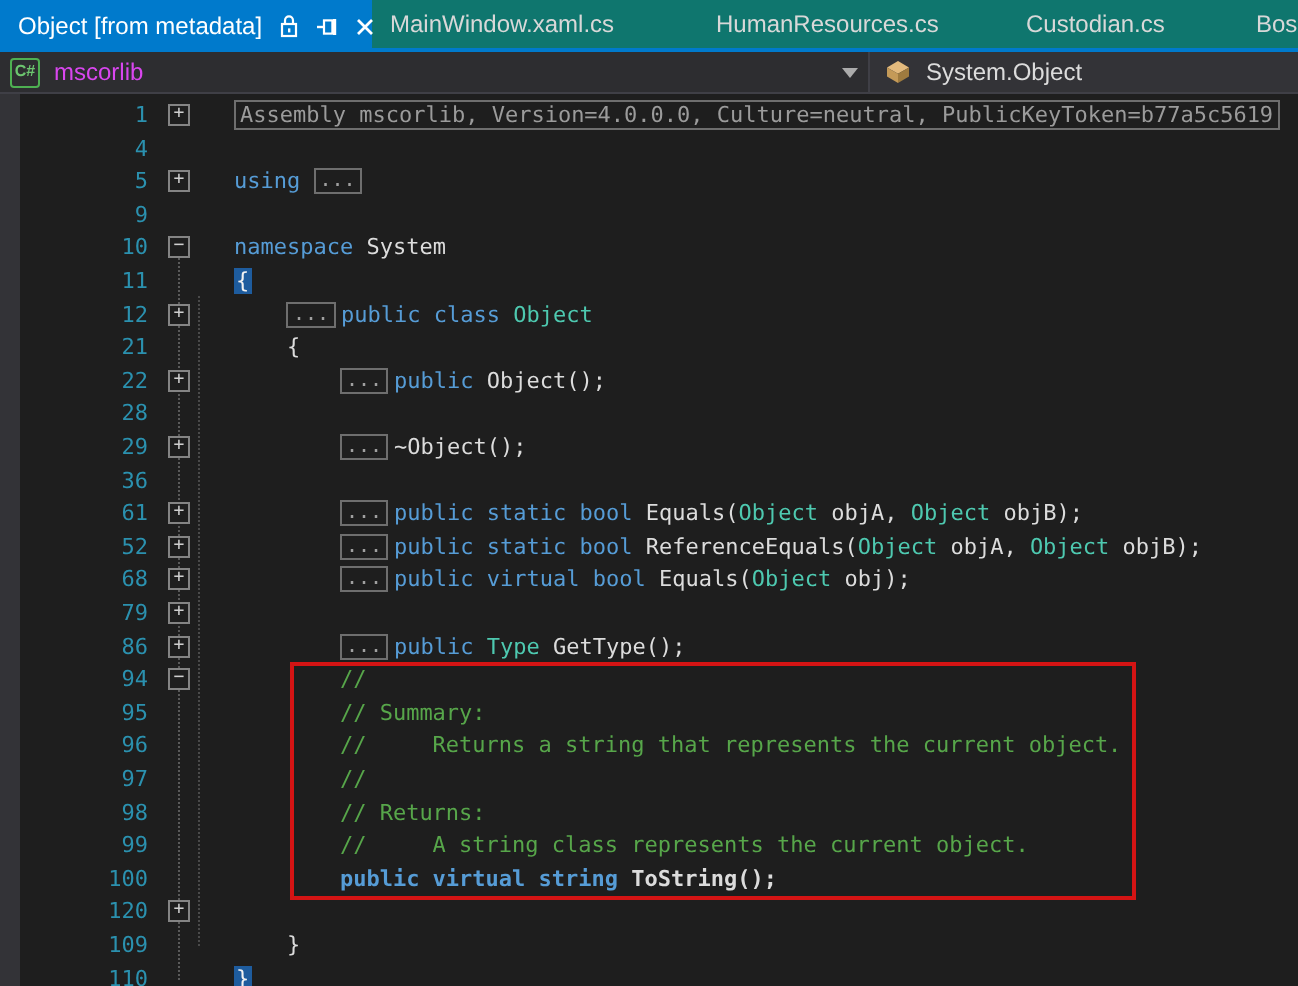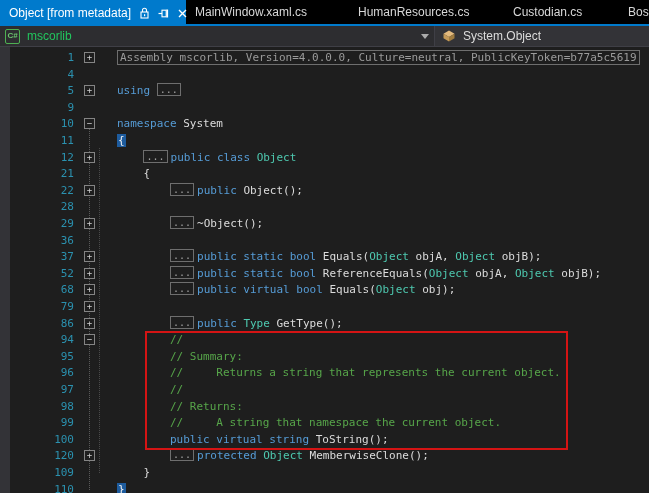--- a/index.html
+++ b/index.html
@@ -2,21 +2,21 @@
 <html><head>
 <meta charset="utf-8">
 <style>
   html,body{margin:0;padding:0;}
   body{
     width:649px;height:493px;overflow:hidden;position:relative;
     background:#1E1E1E;font-family:"Liberation Sans",sans-serif;
     -webkit-font-smoothing:antialiased;
   }
   
-  #tabstrip{position:absolute;top:0;left:0;width:649px;height:40px;background:#000000;}
+  #tabstrip{position:absolute;top:0;left:0;width:649px;height:40px;background:#0f766e;}
   #tab-underline{position:absolute;top:24px;left:0;width:649px;height:2px;background:#007ACC;}
   .tab-active{
     position:absolute;top:0;left:0;width:186px;height:26px;background:#007ACC;
     color:#FFFFFF;font-size:12px;display:flex;align-items:center;
     padding:0 8px 0 9px;box-sizing:border-box;gap:9px;cursor:default;
   }
   .tab-active .tab-label{white-space:nowrap;flex:0 0 auto;}
   .tab-active svg{flex:0 0 auto;display:block;}
   .tab-inactive{
     position:absolute;top:0;height:24px;line-height:24px;color:#D8D8D8;
@@ -24,21 +24,21 @@
   }
   
   #navbar{position:absolute;top:26px;left:0;width:649px;height:21px;background:#2D2D30;
     border-bottom:1px solid #3F3F46;box-sizing:border-box;}
   #nav-left{position:absolute;top:0;left:0;width:434px;height:20px;display:flex;align-items:center;}
   #csharp-badge{
     width:13px;height:13px;margin-left:5px;border:1px solid #4EB052;border-radius:2px;
     color:#6CC56F;font-size:8px;font-weight:bold;line-height:12px;text-align:center;
     font-family:"Liberation Sans",sans-serif;flex:0 0 auto;
   }
-  #nav-assembly{margin-left:7px;color:#22c55e;font-size:12px;}
+  #nav-assembly{margin-left:7px;color:#d946ef;font-size:12px;}
   #nav-chevron{position:absolute;top:8px;left:421px;width:0;height:0;
     border-left:4px solid transparent;border-right:4px solid transparent;border-top:5px solid #ABABAB;}
   #nav-separator{position:absolute;top:0;left:434px;width:1px;height:20px;background:#3F3F46;}
   #nav-right{position:absolute;top:0;left:435px;width:214px;height:20px;background:#333337;
     display:flex;align-items:center;padding-left:7px;box-sizing:border-box;gap:7px;}
   #nav-type{color:#DCDCDC;font-size:12px;}
   
   #editor{
     position:absolute;top:47px;left:0;width:649px;height:446px;background:#1E1E1E;
     overflow:hidden;font-family:"DejaVu Sans Mono","Liberation Mono",monospace;font-size:11px;
@@ -171,21 +171,21 @@
       <div class="row" style="top: 169px;">
         <span class="lnum">29</span>
         <span class="fbox">+</span>
         <span class="code" style="left: 149.96px;"><span class="cbox">...</span><span class="tx">~Object();</span></span>
       </div>
       <div class="row" style="top: 185.6px;">
         <span class="lnum">36</span>
         <span class="code" style="left: 97px;"></span>
       </div>
       <div class="row" style="top: 202.2px;">
-        <span class="lnum">37</span>
+        <span class="lnum">61</span>
         <span class="fbox">+</span>
         <span class="code" style="left: 149.96px;"><span class="cbox">...</span><span class="kw">public static bool </span><span class="tx">Equals(</span><span class="ty">Object</span><span class="tx"> objA, </span><span class="ty">Object</span><span class="tx"> objB);</span></span>
       </div>
       <div class="row" style="top: 218.8px;">
         <span class="lnum">52</span>
         <span class="fbox">+</span>
         <span class="code" style="left: 149.96px;"><span class="cbox">...</span><span class="kw">public static bool </span><span class="tx">ReferenceEquals(</span><span class="ty">Object</span><span class="tx"> objA, </span><span class="ty">Object</span><span class="tx"> objB);</span></span>
       </div>
       <div class="row" style="top: 235.4px;">
         <span class="lnum">68</span>
@@ -217,30 +217,29 @@
       <div class="row" style="top: 335px;">
         <span class="lnum">97</span>
         <span class="code" style="left: 149.96px;"><span class="cm">//</span></span>
       </div>
       <div class="row" style="top: 351.6px;">
         <span class="lnum">98</span>
         <span class="code" style="left: 149.96px;"><span class="cm">// Returns:</span></span>
       </div>
       <div class="row" style="top: 368.2px;">
         <span class="lnum">99</span>
-        <span class="code" style="left: 149.96px;"><span class="cm">//     A string that namespace the current object.</span></span>
+        <span class="code" style="left: 149.96px;"><span class="cm">//     A string class represents the current object.</span></span>
       </div>
       <div class="row" style="top: 384.8px;">
         <span class="lnum">100</span>
-        <span class="code" style="left: 149.96px;"><span class="kw">public virtual string </span><span class="tx">ToString();</span></span>
+        <span class="code" style="left: 149.96px; font-weight: bold;"><span class="kw">public virtual string </span><span class="tx">ToString();</span></span>
       </div>
       <div class="row" style="top: 401.4px;">
         <span class="lnum">120</span>
         <span class="fbox">+</span>
-        <span class="code" style="left: 149.96px;"><span class="cbox">...</span><span class="kw">protected </span><span class="ty">Object</span><span class="tx"> MemberwiseClone();</span></span>
       </div>
       <div class="row" style="top: 418px;">
         <span class="lnum">109</span>
         <span class="code" style="left: 123.48px;"><span class="tx">}</span></span>
       </div>
       <div class="row" style="top: 434.6px;">
         <span class="lnum">110</span>
         <span class="code" style="left: 97px;"><span class="tx hl">}</span></span>
       </div>
     </div>

